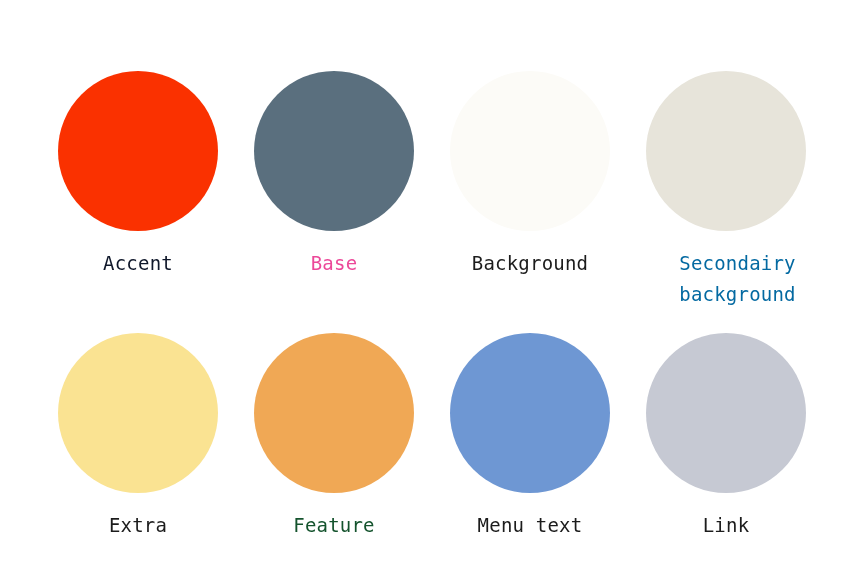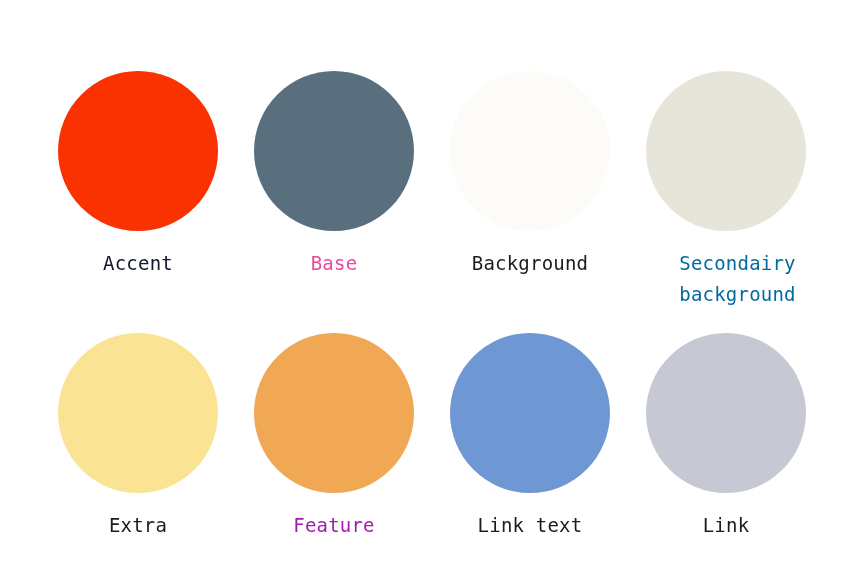--- a/index.html
+++ b/index.html
@@ -94,26 +94,26 @@
 
   <div class="swatch-row swatch-row-bottom">
 
     <div class="swatch">
       <div class="swatch-circle" style="background: rgb(250, 227, 146);"></div>
       <div class="swatch-label" style="color: rgb(28, 28, 28);">Extra</div>
     </div>
 
     <div class="swatch">
       <div class="swatch-circle" style="background: rgb(240, 168, 85);"></div>
-      <div class="swatch-label" style="color: #a21caf;">Feature</div>
+      <div class="swatch-label" style="color: #14532d;">Feature</div>
     </div>
 
     <div class="swatch">
       <div class="swatch-circle" style="background: rgb(110, 151, 211);"></div>
-      <div class="swatch-label" style="color: rgb(28, 28, 28);">Link text</div>
+      <div class="swatch-label" style="color: rgb(28, 28, 28);">Menu text</div>
     </div>
 
     <div class="swatch">
       <div class="swatch-circle" style="background: rgb(198, 201, 211);"></div>
       <div class="swatch-label" style="color: rgb(28, 28, 28);">Link</div>
     </div>
 
   </div>
 
 </div>

